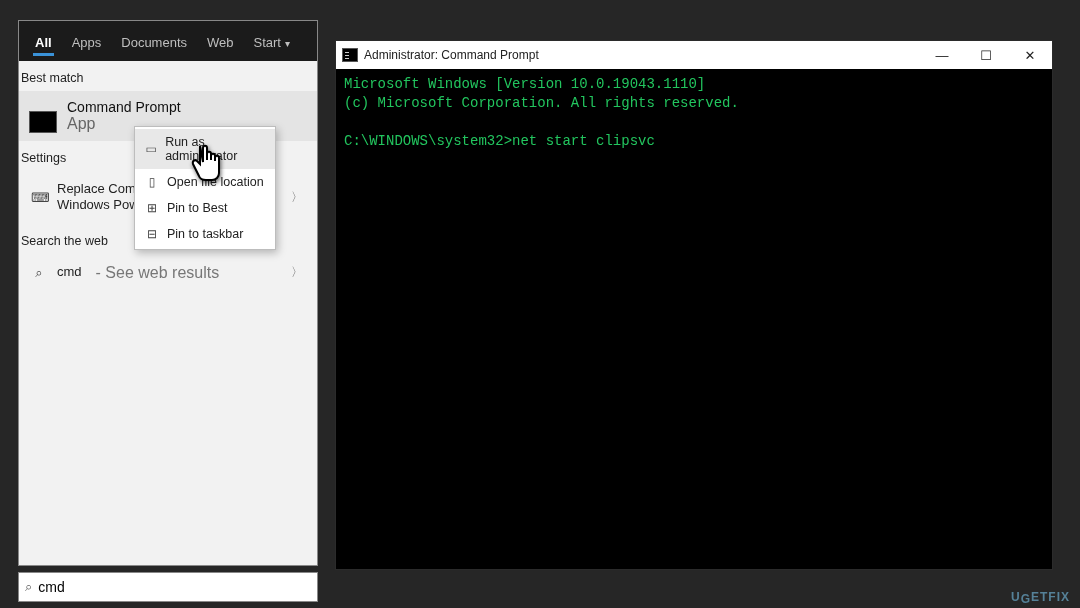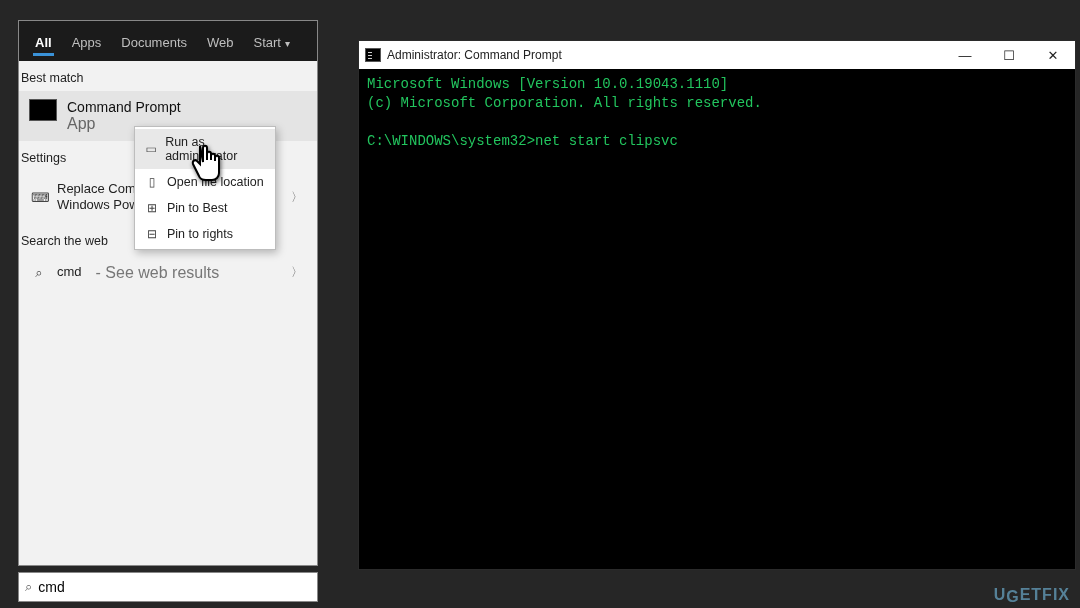--- a/index.html
+++ b/index.html
@@ -49,21 +49,21 @@
   .section-header {
     font-weight: 400;
     padding: 10px 2px 6px;
     color: #222;
     background:#f2f2f2;
     font-size:12.5px;
   }
   .best-match {
     padding: 8px 10px;
     display:flex;
-    align-items:flex-start;
+    align-items:flex-end;
     gap:10px;
     background:#e4e4e4;
   }
   .bm-icon {
     width:28px; height:22px;
     background:#000;
     border:1px solid #555;
   }
   .bm-text .title { font-size:14px; color:#111; }
   .bm-text .sub { font-size:16px; color:#666; }
@@ -126,21 +126,21 @@
   }
   .search-input-bar input {
     border:none; outline:none;
     font-size:14px; flex:1;
     background:transparent;
   }
 
   
   .cmdwin {
     position:absolute;
-    left:358px; top:40px;
+    left:335px; top:40px;
     width:718px; height:530px;
     background:#fff;
     border:1px solid #2b2b2b;
   }
   .titlebar {
     height:28px;
     background:#fff;
     display:flex; align-items:center;
     padding-left:6px;
     font-size:12px;
@@ -173,21 +173,21 @@
     height:calc(100% - 28px);
     white-space:pre;
     line-height:1.35;
   }
 
   
   .watermark {
     position:absolute;
     right:10px; bottom:4px;
     color:#6aa8c9;
-    font-size:16px;
+    font-size:12px;
     letter-spacing:1px;
     font-weight:600;
     opacity:.7;
     font-family: Arial,sans-serif;
   }
   .watermark .g { position:relative; top:2px; }
 </style>
 </head>
 <body>
 
@@ -237,21 +237,21 @@
   <div class="ctx-item">
     <span class="ctx-ico">▯</span>
     <span>Open file location</span>
   </div>
   <div class="ctx-item">
     <span class="ctx-ico">⊞</span>
     <span>Pin to Best</span>
   </div>
   <div class="ctx-item">
     <span class="ctx-ico">⊟</span>
-    <span>Pin to rights</span>
+    <span>Pin to taskbar</span>
   </div>
 </div>
 
 <div class="cursor">
   <svg width="34" height="40" viewBox="0 0 34 40">
     <path d="M10 4 L10 22 L7 19 C5 17 2 19 3 22 L9 34 C10 37 13 38 16 38 L22 38 C26 38 29 35 29 31 L29 16 C29 13 25 13 25 16 L25 19 L25 14 C25 11 21 11 21 14 L21 18 L21 12 C21 9 17 9 17 12 L17 18 L17 6 C17 3 13 3 13 6 L13 20 Z" fill="#fff" stroke="#000" stroke-width="2"></path>
   </svg>
 </div>
 
 <div class="search-input-bar">

